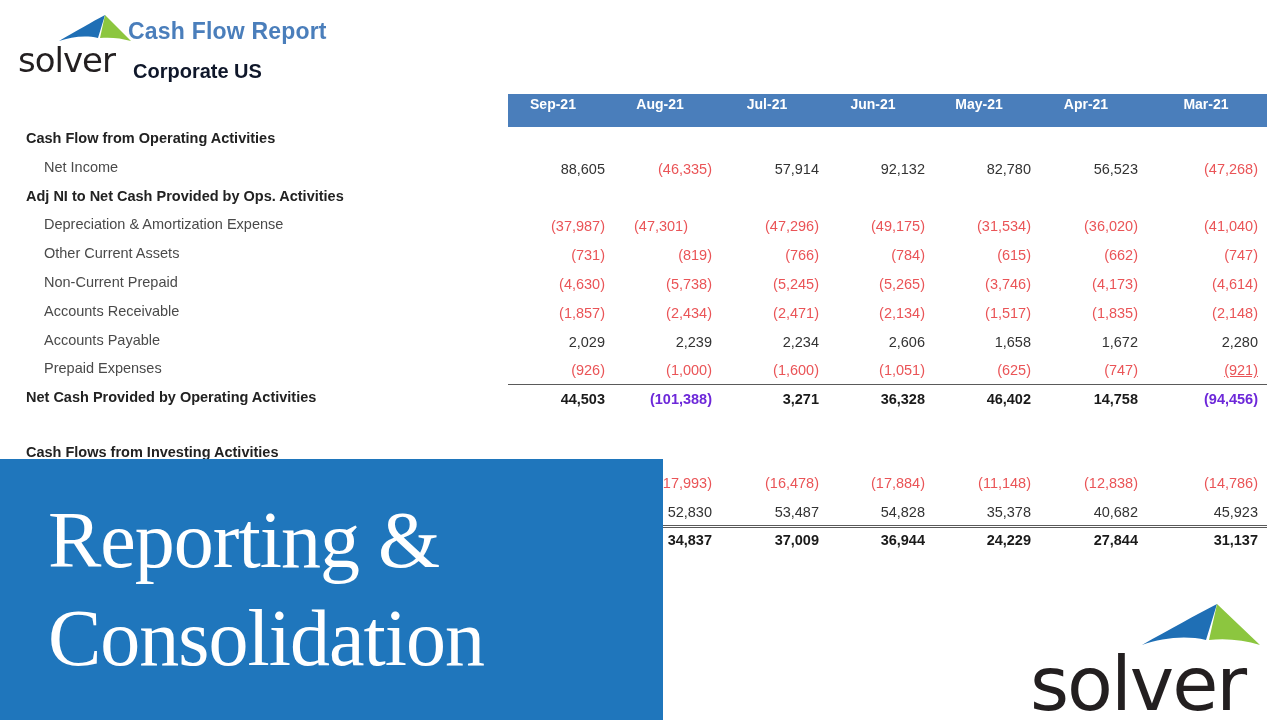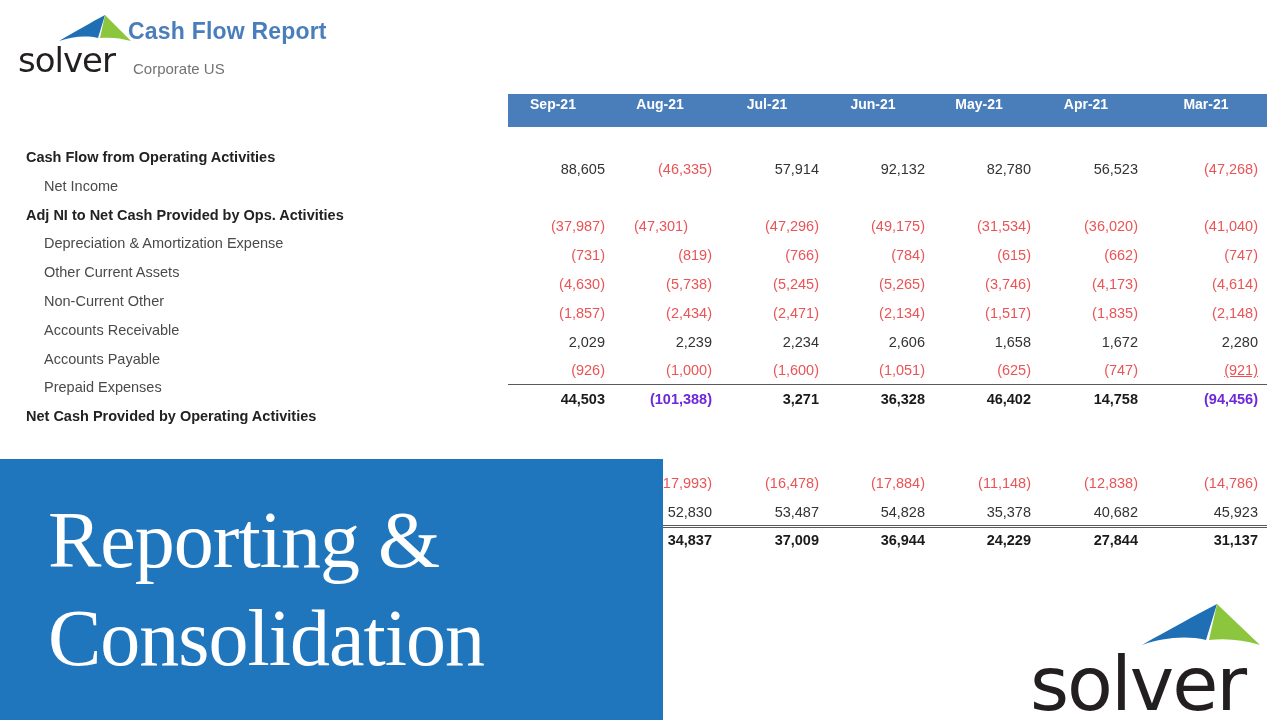--- a/index.html
+++ b/index.html
@@ -20,39 +20,39 @@
     font-family:"DejaVu Sans", sans-serif; font-weight:400;
   }
 
   .rpt-title {
     position:absolute; left:128px; top:18px;
     font-size:23px; font-weight:bold; color:#4a7ebb;
     letter-spacing:0.2px;
   }
   .rpt-sub {
     position:absolute; left:133px; top:60px;
-    font-size:15px; font-weight:normal; color:#737373;
+    font-size:20px; font-weight:bold; color:#0f172a;
   }
 
   
   #table { position:absolute; left:0; top:0; width:1280px; height:560px; }
 
   .hdr-band {
     position:absolute; left:508px; top:94px; width:759px; height:33px;
     background:#4a7ebb;
   }
   .hdr-cell {
     position:absolute; top:94px; height:19px;
     color:#ffffff; font-size:14px; font-weight:bold;
     display:flex; align-items:center; justify-content:center;
   }
 
   .row-label {
     position:absolute; left:26px;
-    font-size:14.5px; color:#3f3f3f; white-space:nowrap;margin-top:19px;
+    font-size:14.5px; color:#3f3f3f; white-space:nowrap;
   }
   .row-label.bold { font-weight:bold; color:#222; }
   .row-label.indent { left:44px; color:#4a4a4a; }
 
   .num {
     position:absolute; height:20px;
     font-size:14.5px; color:#333;
     display:flex; align-items:center; justify-content:flex-end;
   }
   .num.neg { color:#ea5457; }
@@ -139,21 +139,21 @@
       <div class="num neg" style="left: 1034px; width: 104px; top: 216.4px;">(36,020)</div>
       <div class="num neg" style="left: 1154px; width: 104px; top: 216.4px;">(41,040)</div>
       <div class="row-label indent" style="top: 245.2px;">Other Current Assets</div>
       <div class="num neg" style="left: 501px; width: 104px; top: 245.2px;">(731)</div>
       <div class="num neg" style="left: 608px; width: 104px; top: 245.2px;">(819)</div>
       <div class="num neg" style="left: 715px; width: 104px; top: 245.2px;">(766)</div>
       <div class="num neg" style="left: 821px; width: 104px; top: 245.2px;">(784)</div>
       <div class="num neg" style="left: 927px; width: 104px; top: 245.2px;">(615)</div>
       <div class="num neg" style="left: 1034px; width: 104px; top: 245.2px;">(662)</div>
       <div class="num neg" style="left: 1154px; width: 104px; top: 245.2px;">(747)</div>
-      <div class="row-label indent" style="top: 274px;">Non-Current Other</div>
+      <div class="row-label indent" style="top: 274px;">Non-Current Prepaid</div>
       <div class="num neg" style="left: 501px; width: 104px; top: 274px;">(4,630)</div>
       <div class="num neg" style="left: 608px; width: 104px; top: 274px;">(5,738)</div>
       <div class="num neg" style="left: 715px; width: 104px; top: 274px;">(5,245)</div>
       <div class="num neg" style="left: 821px; width: 104px; top: 274px;">(5,265)</div>
       <div class="num neg" style="left: 927px; width: 104px; top: 274px;">(3,746)</div>
       <div class="num neg" style="left: 1034px; width: 104px; top: 274px;">(4,173)</div>
       <div class="num neg" style="left: 1154px; width: 104px; top: 274px;">(4,614)</div>
       <div class="row-label indent" style="top: 302.8px;">Accounts Receivable</div>
       <div class="num neg" style="left: 501px; width: 104px; top: 302.8px;">(1,857)</div>
       <div class="num neg" style="left: 608px; width: 104px; top: 302.8px;">(2,434)</div>

